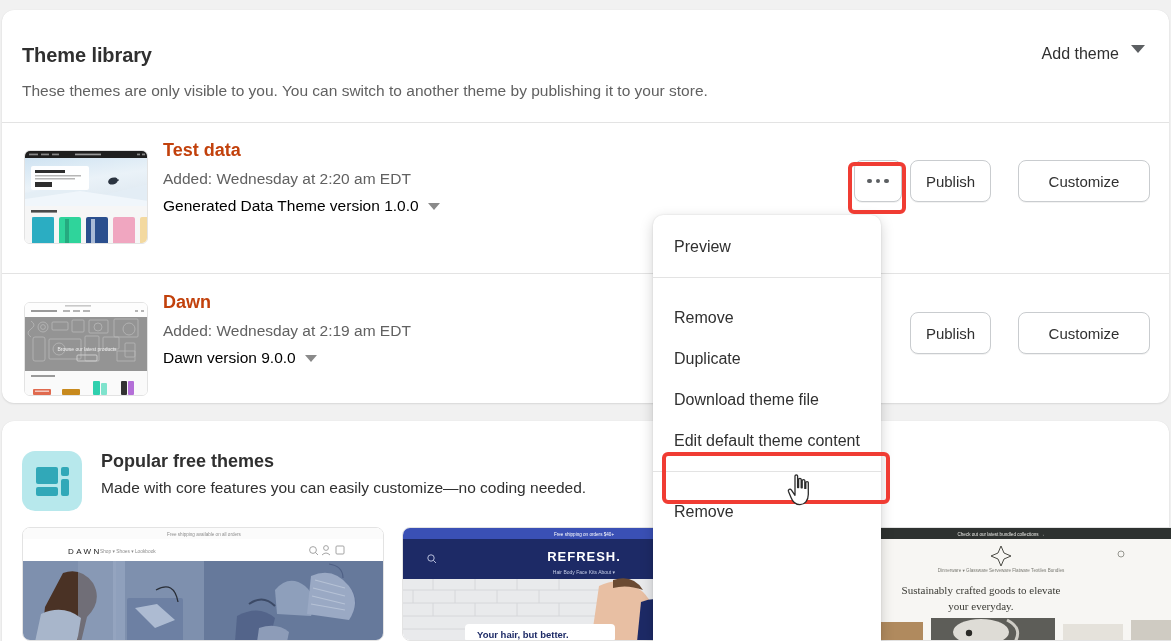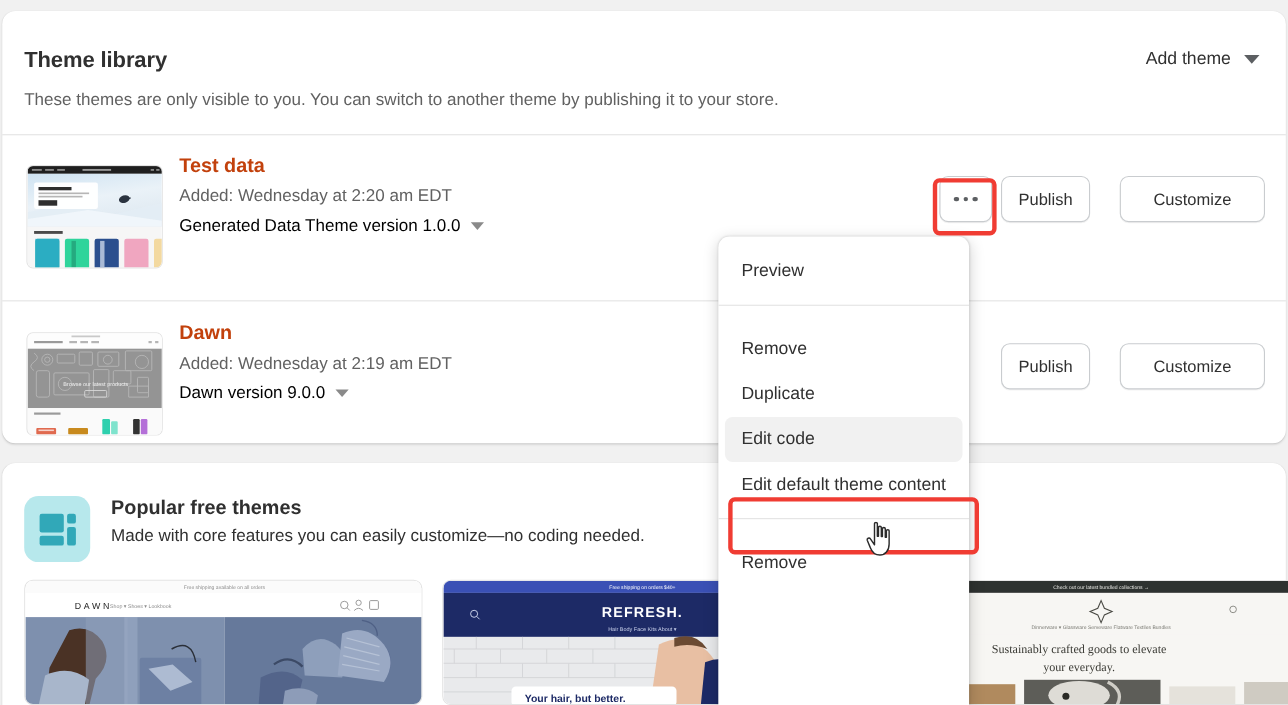--- a/index.html
+++ b/index.html
@@ -29,21 +29,21 @@
   .lib-title {
     position:absolute; left:20px; top:34px;
     font-size:20px; font-weight:700; letter-spacing:-0.1px; color:#303030;
   }
   .lib-sub {
     position:absolute; left:20px; top:72px;
     font-size:15.5px; color:#616161;
   }
   .add-theme {
     position:absolute; right:22px; top:33px;
-    display:flex; align-items:center; gap:12px;
+    display:flex; gap:12px;
     font-size:16px; color:#303030; cursor:pointer;
     background:none; border:none; font-family:inherit; padding:2px 2px;
   }
   .caret-down {
     width:0; height:0;
     border-left:7px solid transparent;
     border-right:7px solid transparent;
     border-top:8px solid #5c5f62;
   }
   .caret-sm {
@@ -429,21 +429,21 @@
     </svg>
   </div>
 </div>
 
 <div id="menu">
   <div class="menu-item">Preview</div>
   <div class="menu-sep"></div>
   <div class="menu-gap-sm"></div>
   <div class="menu-item">Remove</div>
   <div class="menu-item">Duplicate</div>
-  <div class="menu-item active">Edit code</div>
+  <div class="menu-item">Download theme file</div>
   <div class="menu-item">Edit default theme content</div>
   <div class="menu-sep"></div>
   <div class="menu-gap-sm"></div>
   <div class="menu-item">Remove</div>
 </div>
 
 <div class="red-ring" id="ring-dots"></div>
 <div class="red-ring" id="ring-editcode"></div>
 
 <svg id="cursor" width="28" height="34" viewBox="0 0 28 34">

